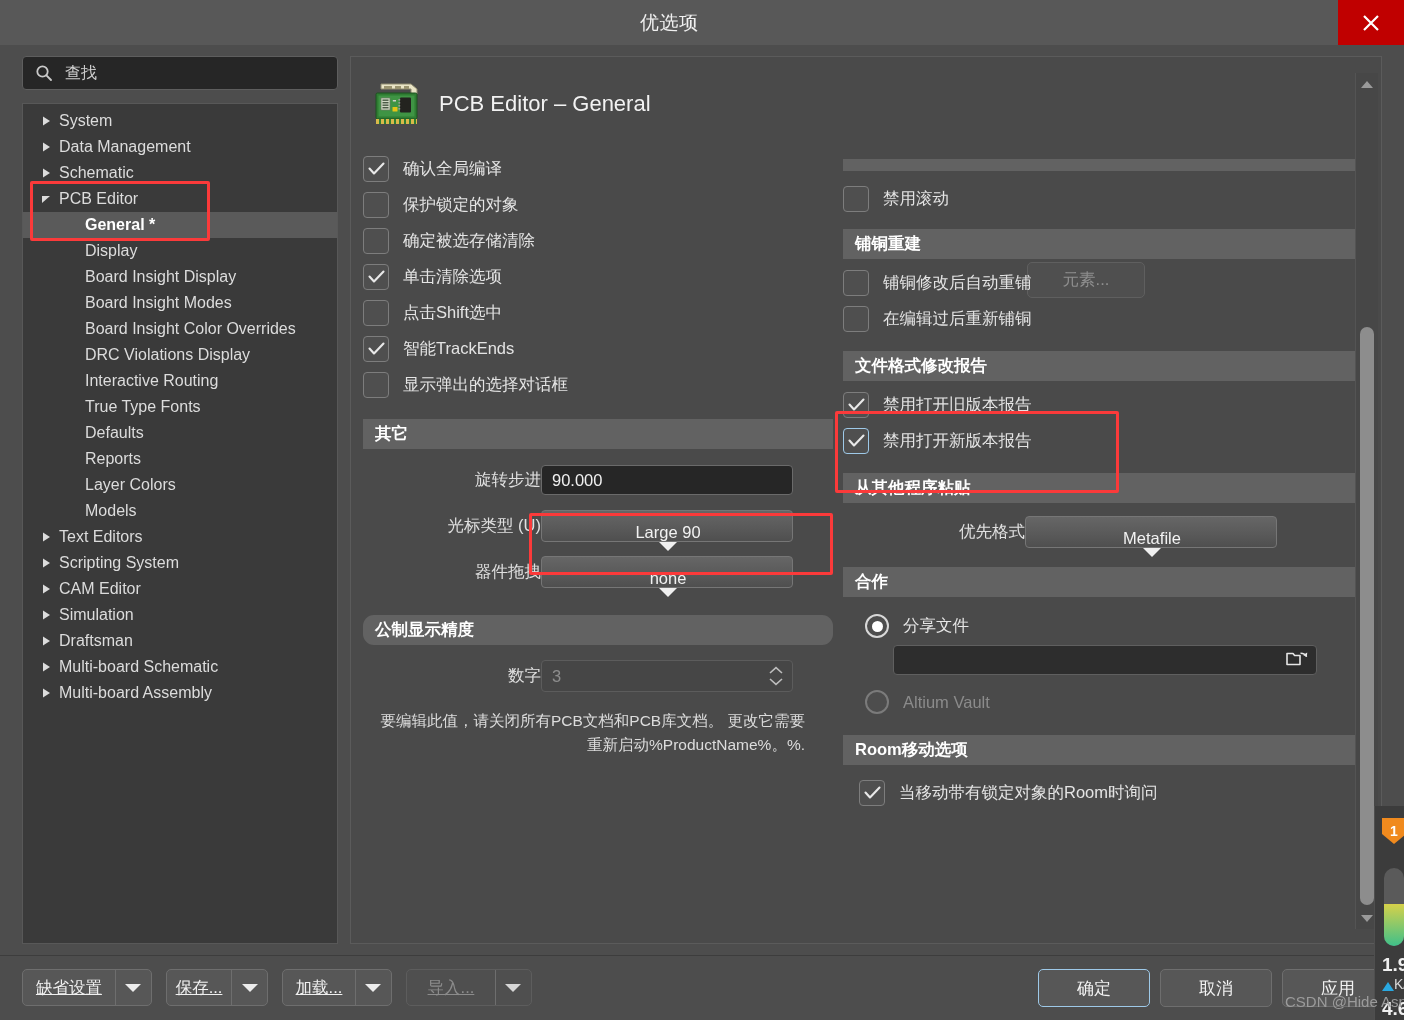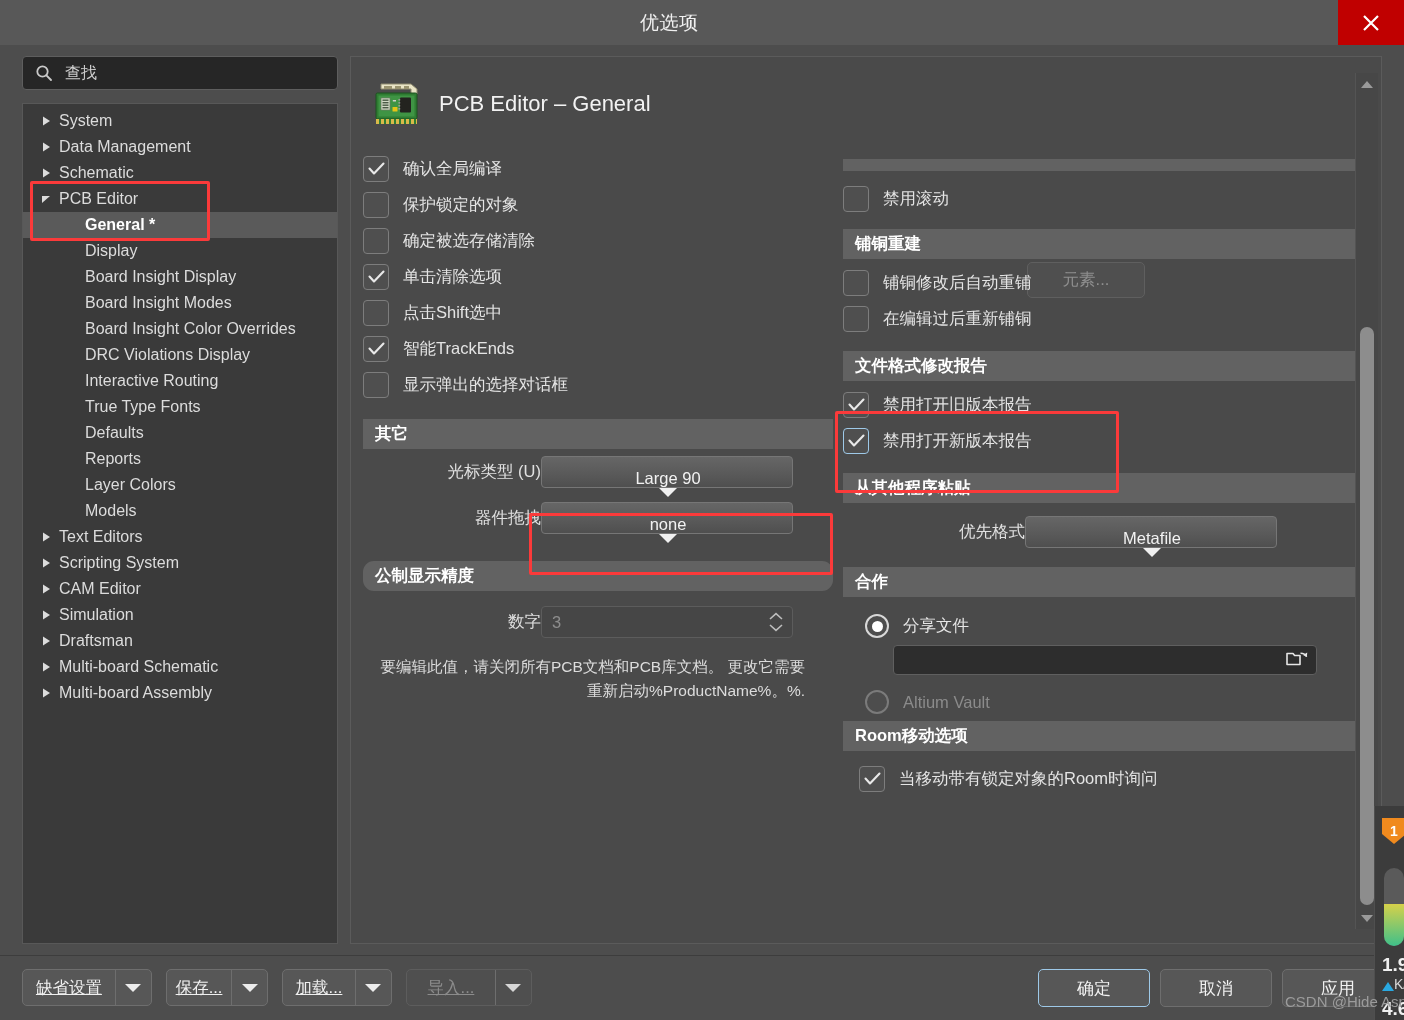--- a/index.html
+++ b/index.html
@@ -366,20 +366,24 @@
               <span class="clabel">智能TrackEnds</span>
             </div>
             <div class="crow">
               <span class="cbx"></span>
               <span class="clabel">显示弹出的选择对话框</span>
             </div>
           </div>
 
         <div class="sect" style="margin-top:16px;">其它</div>
 
+        <div class="frow" style="margin-top:8px;">
+          <div class="flabel">旋转步进</div>
+          <div class="txtinput">90.000</div>
+        </div>
 
         <div class="frow">
           <div class="flabel">光标类型 (U)</div>
           <div class="combo">
             <span>Large 90</span>
             <span class="caret"></span>
           </div>
         </div>
 
         <div class="frow">
@@ -481,21 +485,21 @@
               <path d="M21.2 4.4 L20.9 9 L17 7.1z" fill="#e6e6e6"></path>
             </svg>
           </span>
         </div>
 
         <div class="radio-row disabled" style="margin-top:8px;margin-left:22px;">
           <span class="radio off"></span>
           <span class="rlabel">Altium Vault</span>
         </div>
 
-        <div class="sect" style="">Room移动选项</div>
+        <div class="sect" style="margin-top:14px;">Room移动选项</div>
         <div id="roommove-options" style="margin-top:10px;padding-left:16px;">
             <div class="crow">
               <span class="cbx">
                 <svg width="17" height="14" viewBox="0 0 17 14">
                   <path d="M1.5 6.5 L6 11.5 L15.5 1.5" stroke="#e8e8e8" stroke-width="2.1" fill="none" stroke-linecap="round" stroke-linejoin="round"></path>
                 </svg>
               </span>
               <span class="clabel">当移动带有锁定对象的Room时询问</span>
             </div>
           </div>

